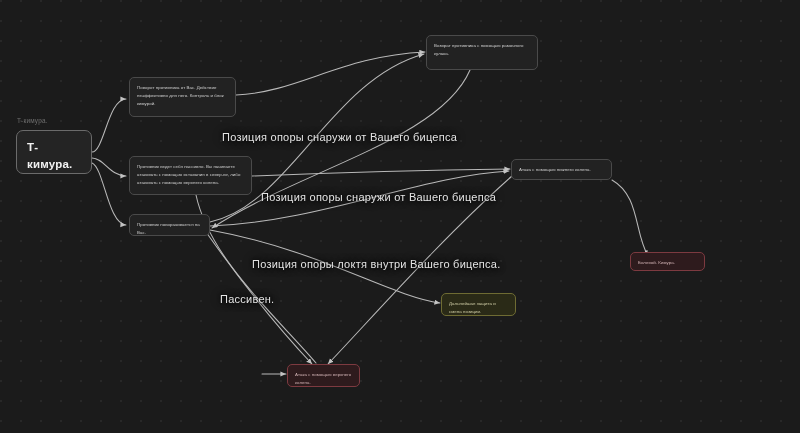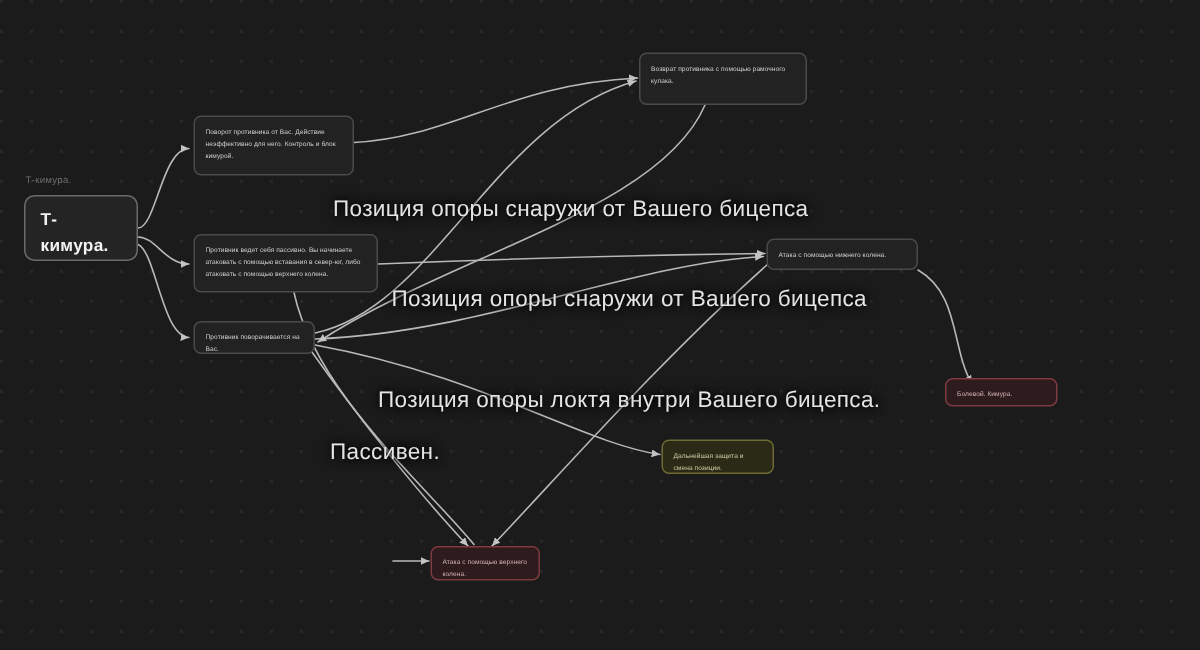--- a/index.html
+++ b/index.html
@@ -81,21 +81,21 @@
 
   .root-caption {
     position: absolute;
     font-size: 6.4px;
     color: #6f6f6f;
     letter-spacing: 0.2px;
   }
 
   .overlay-label {
     position: absolute;
-    font-size: 15px;
+    font-size: 11px;
     color: #e4e4e4;
     letter-spacing: 0.25px;
     white-space: nowrap;
     text-shadow: 0 0 4px rgba(0,0,0,0.95), 0 0 8px rgba(0,0,0,0.8);
   }
 </style>
 </head>
 <body>
 
 <div id="canvas">

